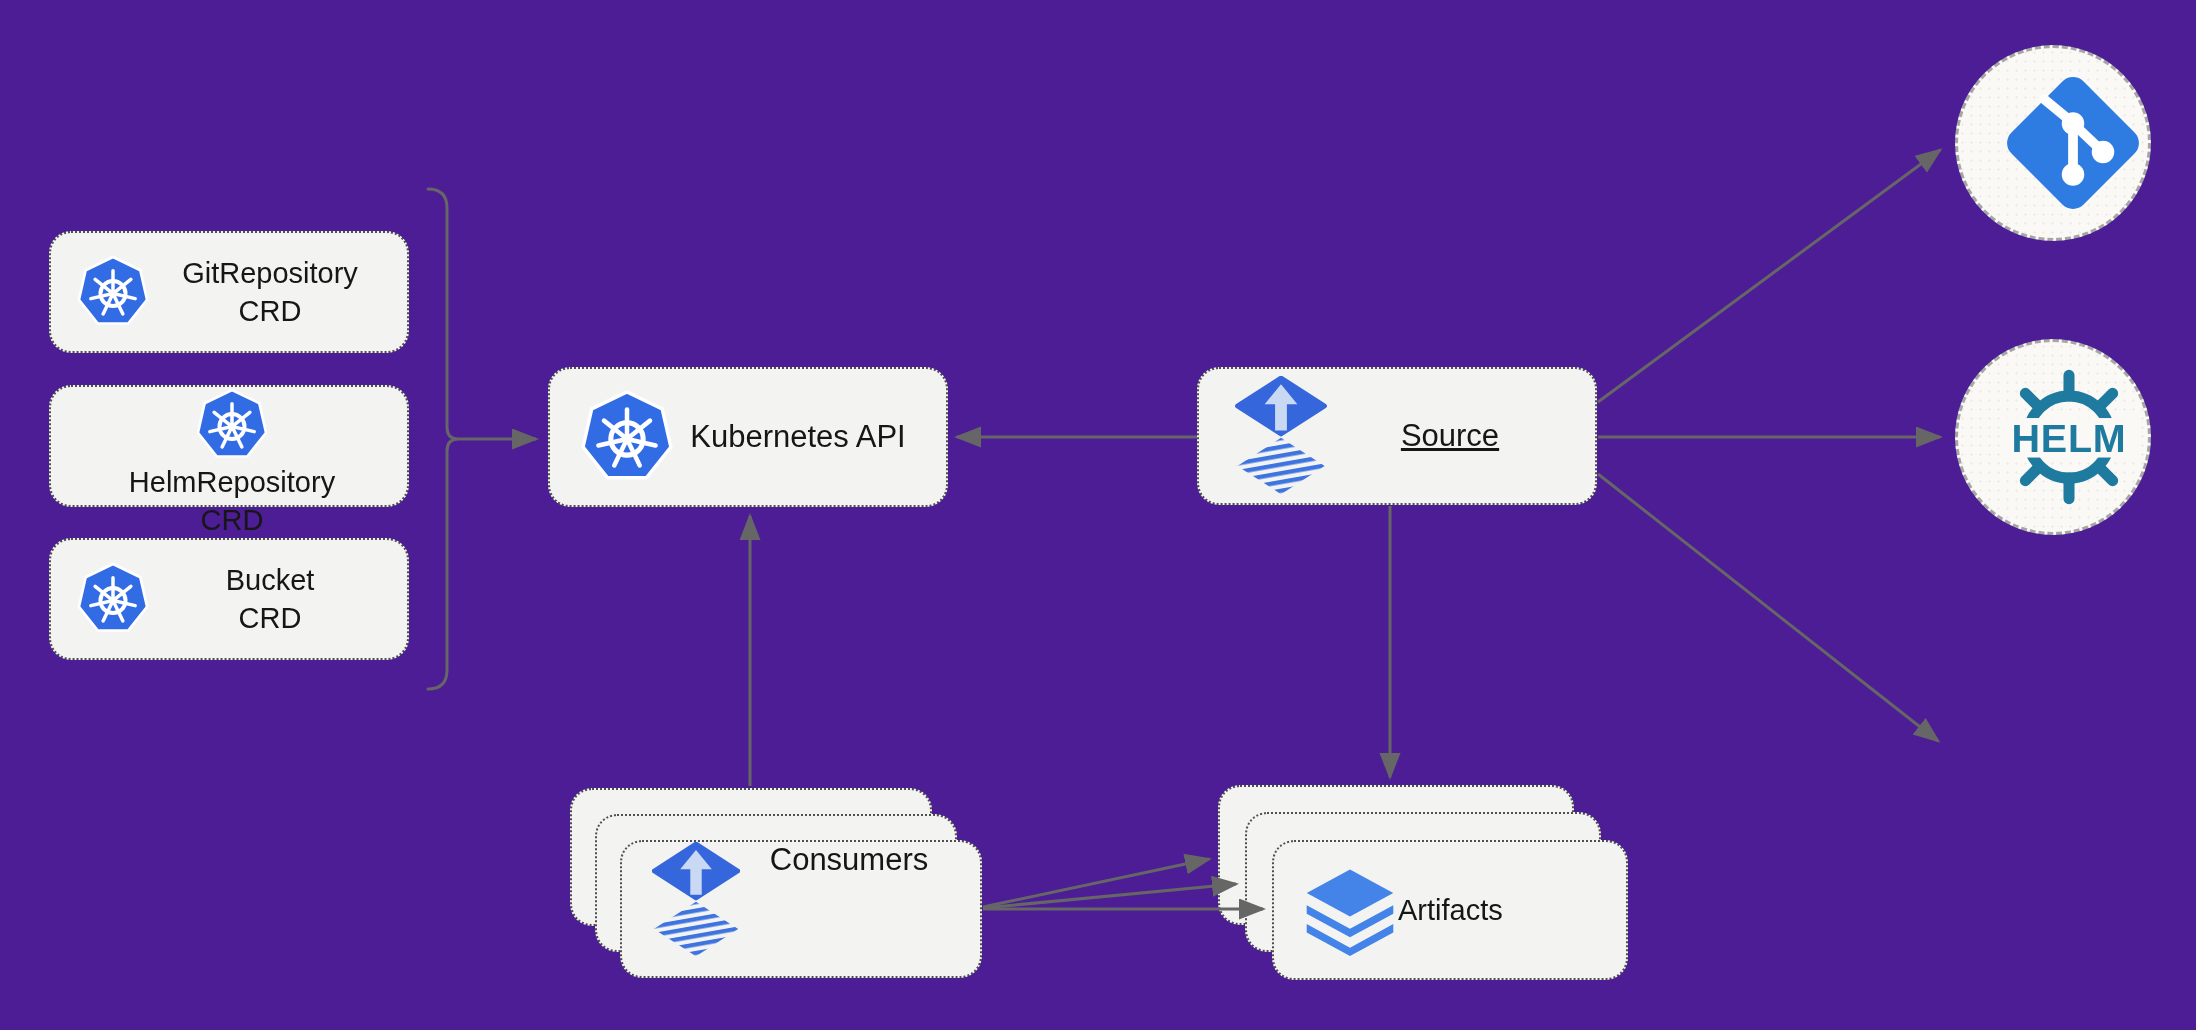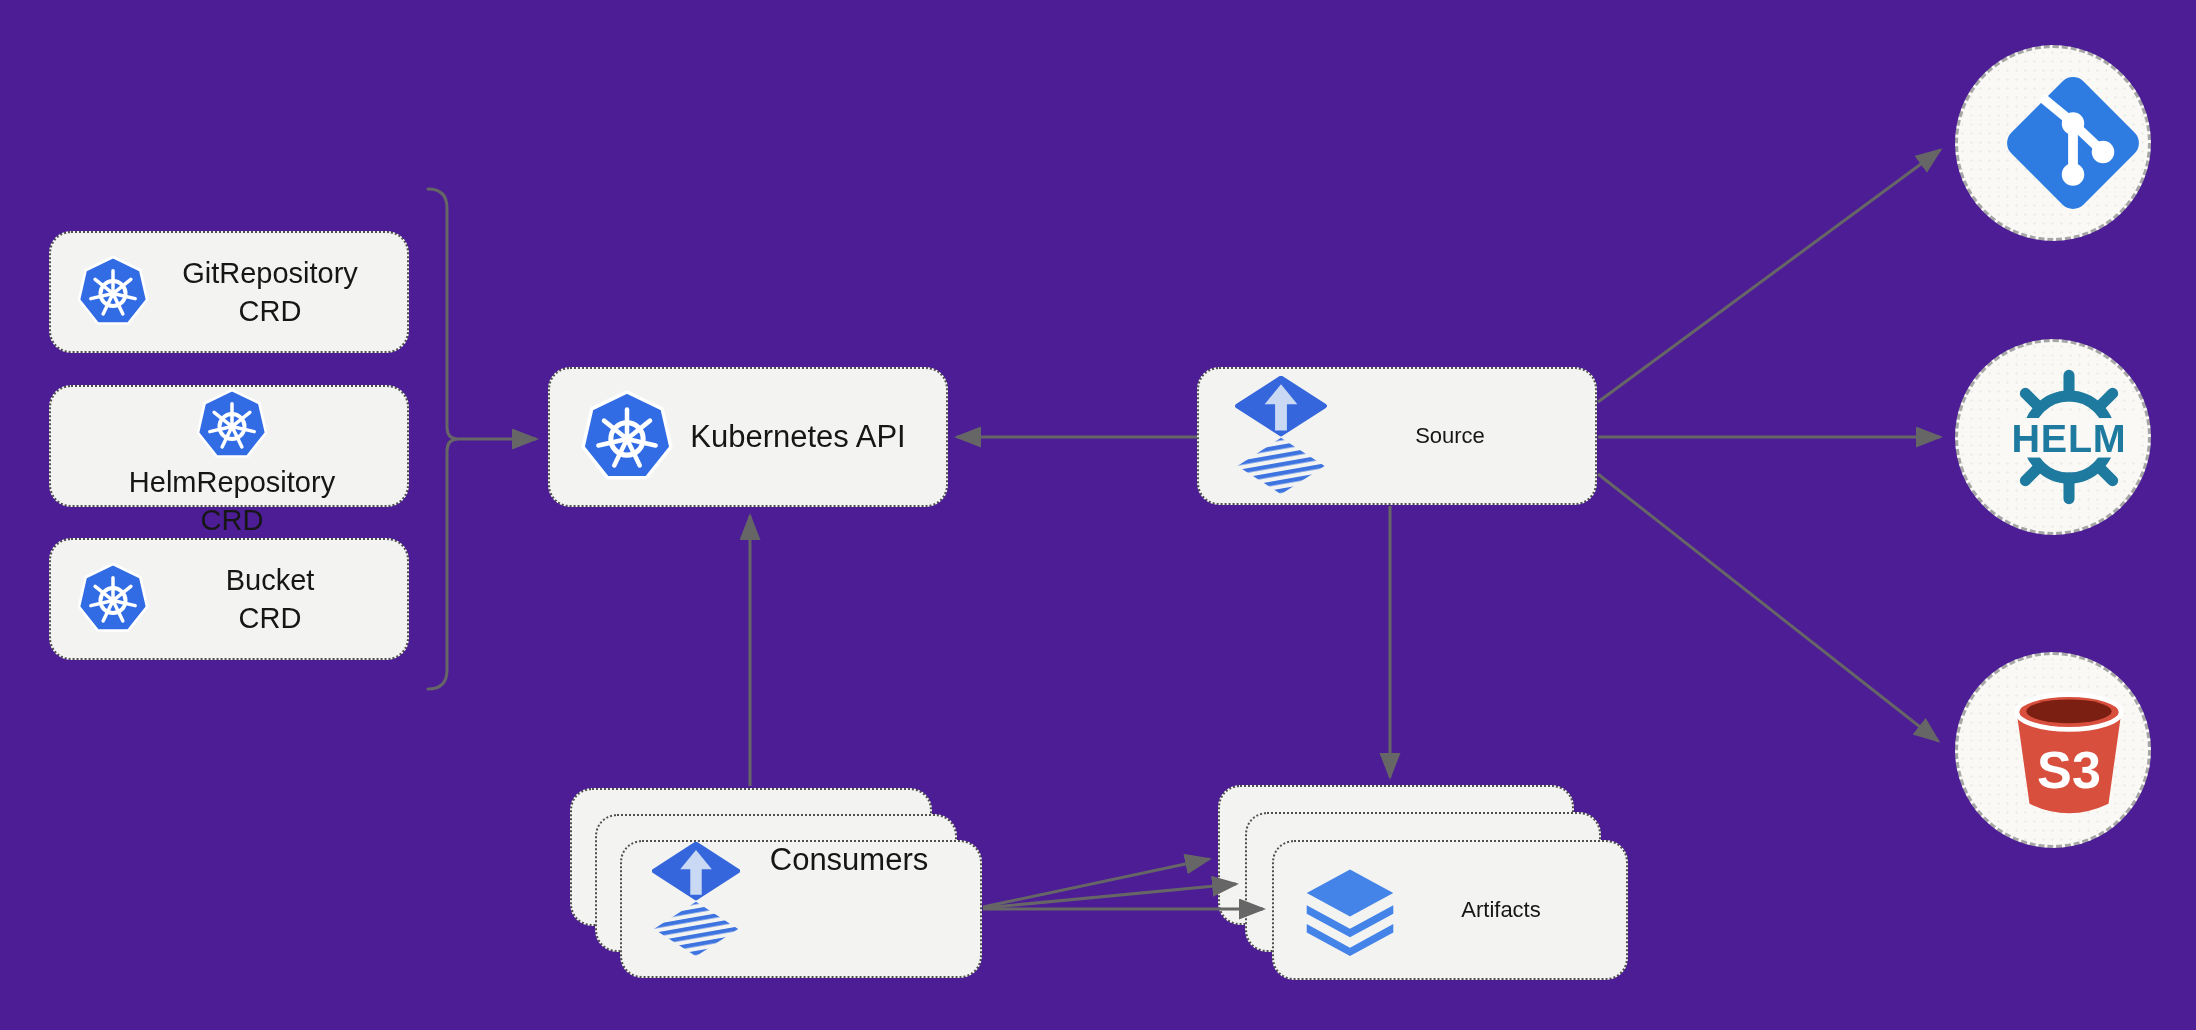--- a/index.html
+++ b/index.html
@@ -28,35 +28,35 @@
   #crd-git{top:231px;}
   #crd-helm{top:385px;flex-direction:column;}
   #crd-bucket{top:538px;}
   
   #k8s-api{left:548px;top:367px;width:400px;height:140px;padding:0 26px 0 28px;align-items:center;}
   #k8s-api .nicon{width:98px;height:98px;flex:0 0 auto;}
   #k8s-api .label{font-size:31px;}
   
   #source-controller{left:1197px;top:367px;width:400px;height:138px;padding:0 22px 0 36px;}
   #source-controller .nicon{width:92px;height:120px;flex:0 0 auto;}
-  #source-controller .label{font-size:22px;line-height:40px;}
+  #source-controller .label{font-size:31px;line-height:40px;text-decoration:underline;}
   
   .stackbox{position:absolute;box-sizing:border-box;background:#f3f3f2;border:2px dotted #4e4e4e;border-radius:22px;}
   .cons{width:362px;height:138px;}
   #consumers-back{left:570px;top:788px;}
   #consumers-mid{left:595px;top:814px;}
   #consumers-front{left:620px;top:840px;display:flex;align-items:flex-start;padding:0 22px 0 30px;}
   #consumers-front .nicon{width:88px;height:116px;flex:0 0 auto;}
   #consumers-front .label{flex:1;text-align:center;font-size:31px;}
   .arts{width:356px;height:140px;}
   #artifacts-back{left:1218px;top:785px;}
   #artifacts-mid{left:1245px;top:812px;}
   #artifacts-front{left:1272px;top:840px;display:flex;align-items:center;padding:0 22px 0 28px;}
   #artifacts-front .nicon{width:96px;height:96px;flex:0 0 auto;}
-  #artifacts-front .label{flex:1;text-align:center;font-size:22px;}
+  #artifacts-front .label{flex:1;font-size:29px;}
   
   .ext{
     position:absolute;left:1955px;width:196px;height:196px;
     box-sizing:border-box;border:3px dashed #a6a6a6;border-radius:50%;
     background-color:#faf9f6;
     background-image:radial-gradient(#efede8 1.2px, transparent 1.2px);
     background-size:9px 9px;
     display:flex;align-items:center;justify-content:flex-end;
   }
   #ext-git{top:45px;}
@@ -188,28 +188,20 @@
         <line x1="50" y1="76" x2="50" y2="89"></line>
         <line x1="68.4" y1="68.4" x2="77.6" y2="77.6"></line>
         <line x1="31.6" y1="68.4" x2="22.4" y2="77.6"></line>
       </g>
       <circle cx="50" cy="50" r="26" fill="none" stroke="#1F7A9F" stroke-width="7"></circle>
       <rect x="7" y="38" width="86" height="25" fill="#faf9f6"></rect>
       <text x="50" y="59.5" text-anchor="middle" font-family="Liberation Sans, sans-serif" font-size="25" font-weight="bold" fill="#1F7A9F" letter-spacing="0.5">HELM</text>
     </svg>
   </div>
 
-  <div class="ext" id="ext-s3">
-    <svg width="158" height="158" viewBox="0 0 100 100">
-      <path d="M17 27 L25 84 Q50 96 75 84 L83 27 Z" fill="#D94F3D"></path>
-      <ellipse cx="50" cy="26" rx="33" ry="11" fill="#D94F3D" stroke="#ffffff" stroke-width="3"></ellipse>
-      <ellipse cx="50" cy="25.5" rx="27" ry="7.5" fill="#7A1F12"></ellipse>
-      <text x="50" y="74" text-anchor="middle" font-family="Liberation Sans, sans-serif" font-size="33" font-weight="bold" fill="#ffffff">S3</text>
-    </svg>
-  </div>
 
   <svg class="overlay" width="2196" height="1030" viewBox="0 0 2196 1030">
     <defs>
       <marker id="arrow" markerWidth="10" markerHeight="8" refX="8" refY="3.5" orient="auto" markerUnits="strokeWidth">
         <path d="M0,0 L9,3.5 L0,7 Z" fill="#666666"></path>
       </marker>
     </defs>
     <g stroke="#666666" stroke-width="3" fill="none">
       <path d="M428 189 Q447 189 447 208 L447 427 Q447 439 458 439 Q447 439 447 451 L447 670 Q447 689 428 689" stroke-linecap="round"></path>
       <line x1="458" y1="439" x2="536" y2="439" marker-end="url(#arrow)"></line>

